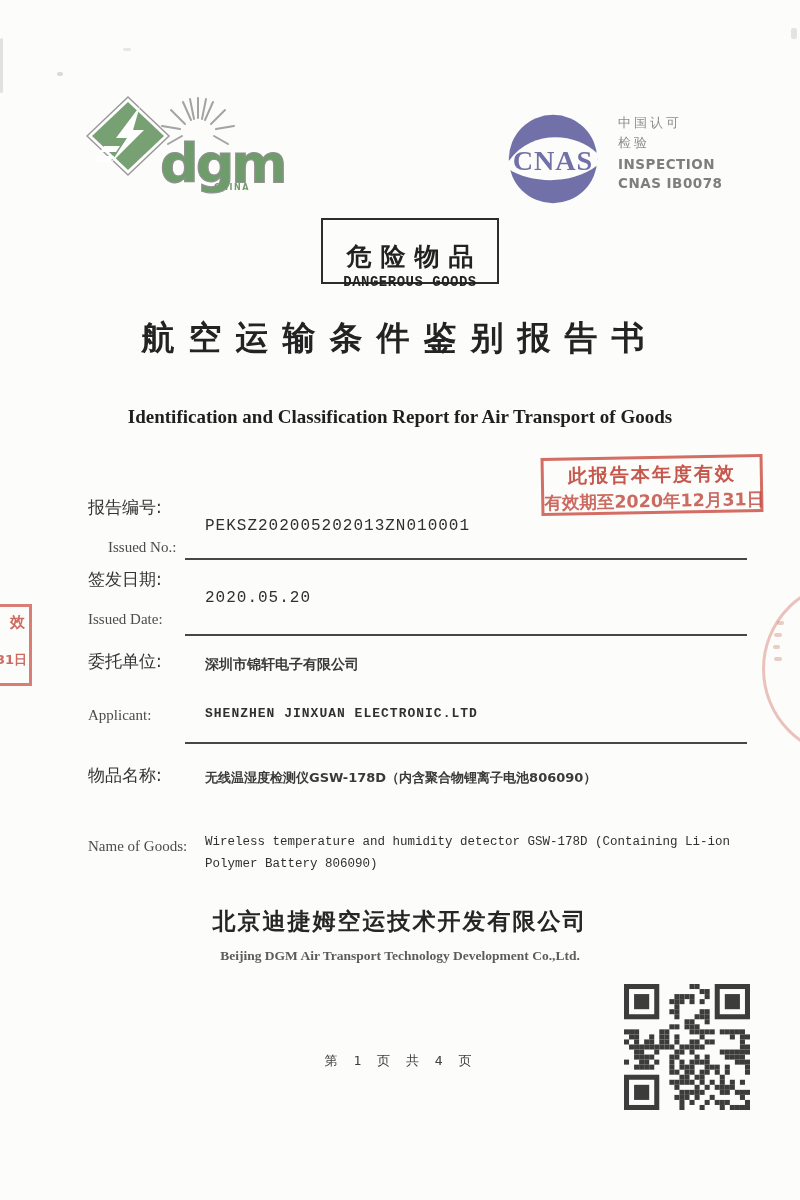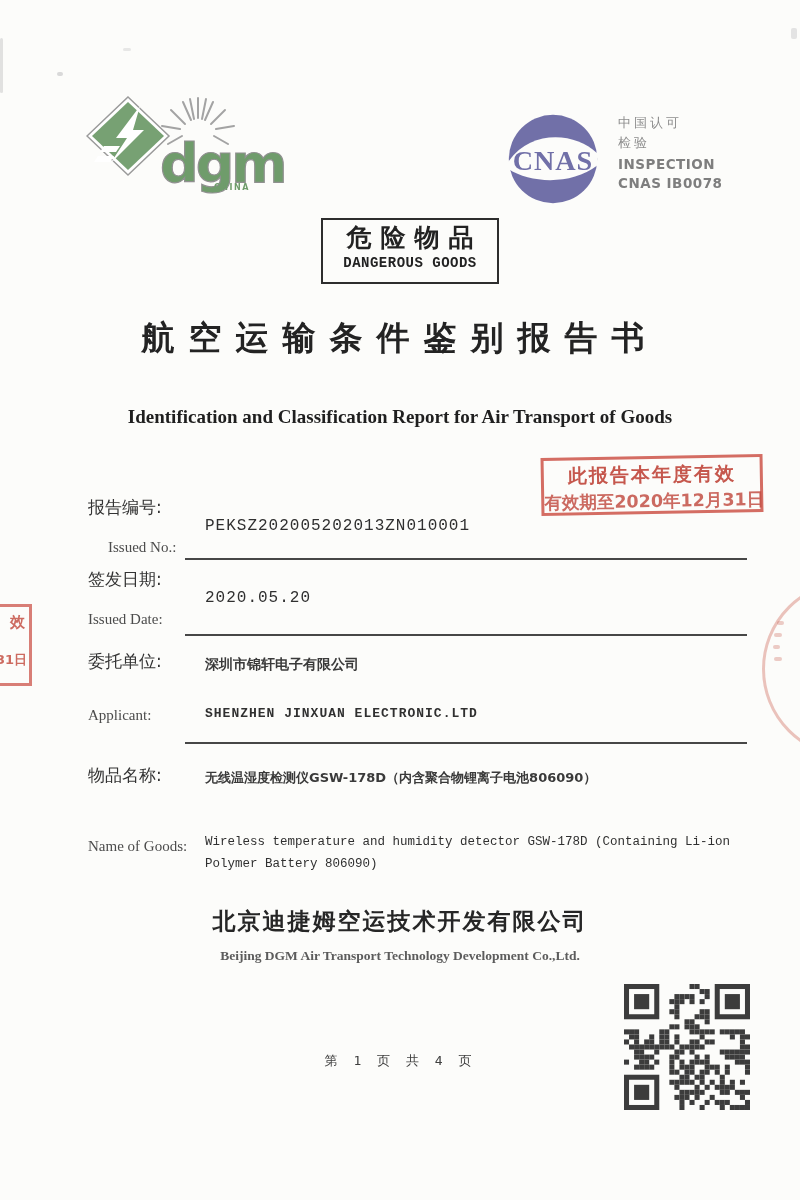--- a/index.html
+++ b/index.html
@@ -12,21 +12,21 @@
 
   
   .dgm-logo{left:86px;top:96px;}
   .cnas-logo{left:506px;top:112px;}
   .cnas-text{left:618px;top:116px;line-height:1;color:#8d8d8d;}
   .cnas-text .cn{font-size:13px;letter-spacing:3px;margin-bottom:7px;}
   .cnas-text .en{font-size:13.5px;font-weight:bold;color:#7e7e7e;margin-bottom:5px;letter-spacing:.5px;}
 
   
   .dg-box{left:321px;top:218px;width:174px;height:62px;border:2.5px solid #2d2d2d;text-align:center;}
-  .dg-box .cn{font-size:25px;font-weight:bold;letter-spacing:9px;margin-top:1px;margin-left:9px;color:#222;}
+  .dg-box .cn{font-size:25px;font-weight:bold;letter-spacing:9px;margin-top:20px;margin-left:9px;color:#222;}
   .dg-box .en{font-size:14px;font-weight:bold;font-family:"Liberation Mono","DejaVu Sans Mono",monospace;
               letter-spacing:.5px;color:#222;margin-top:1px;text-align:center;}
 
   .title-cn{left:0;top:316px;width:800px;text-align:center;font-size:33px;font-weight:bold;
             letter-spacing:14px;color:#232323;}
   .title-en{left:0;top:406px;width:800px;text-align:center;font-size:19px;font-weight:bold;
             font-family:"Liberation Serif",serif;color:#1f1f1f;}
 
   
   .stamp{left:541px;top:456px;width:216px;height:52px;border:3px solid rgba(201,73,61,.8);

